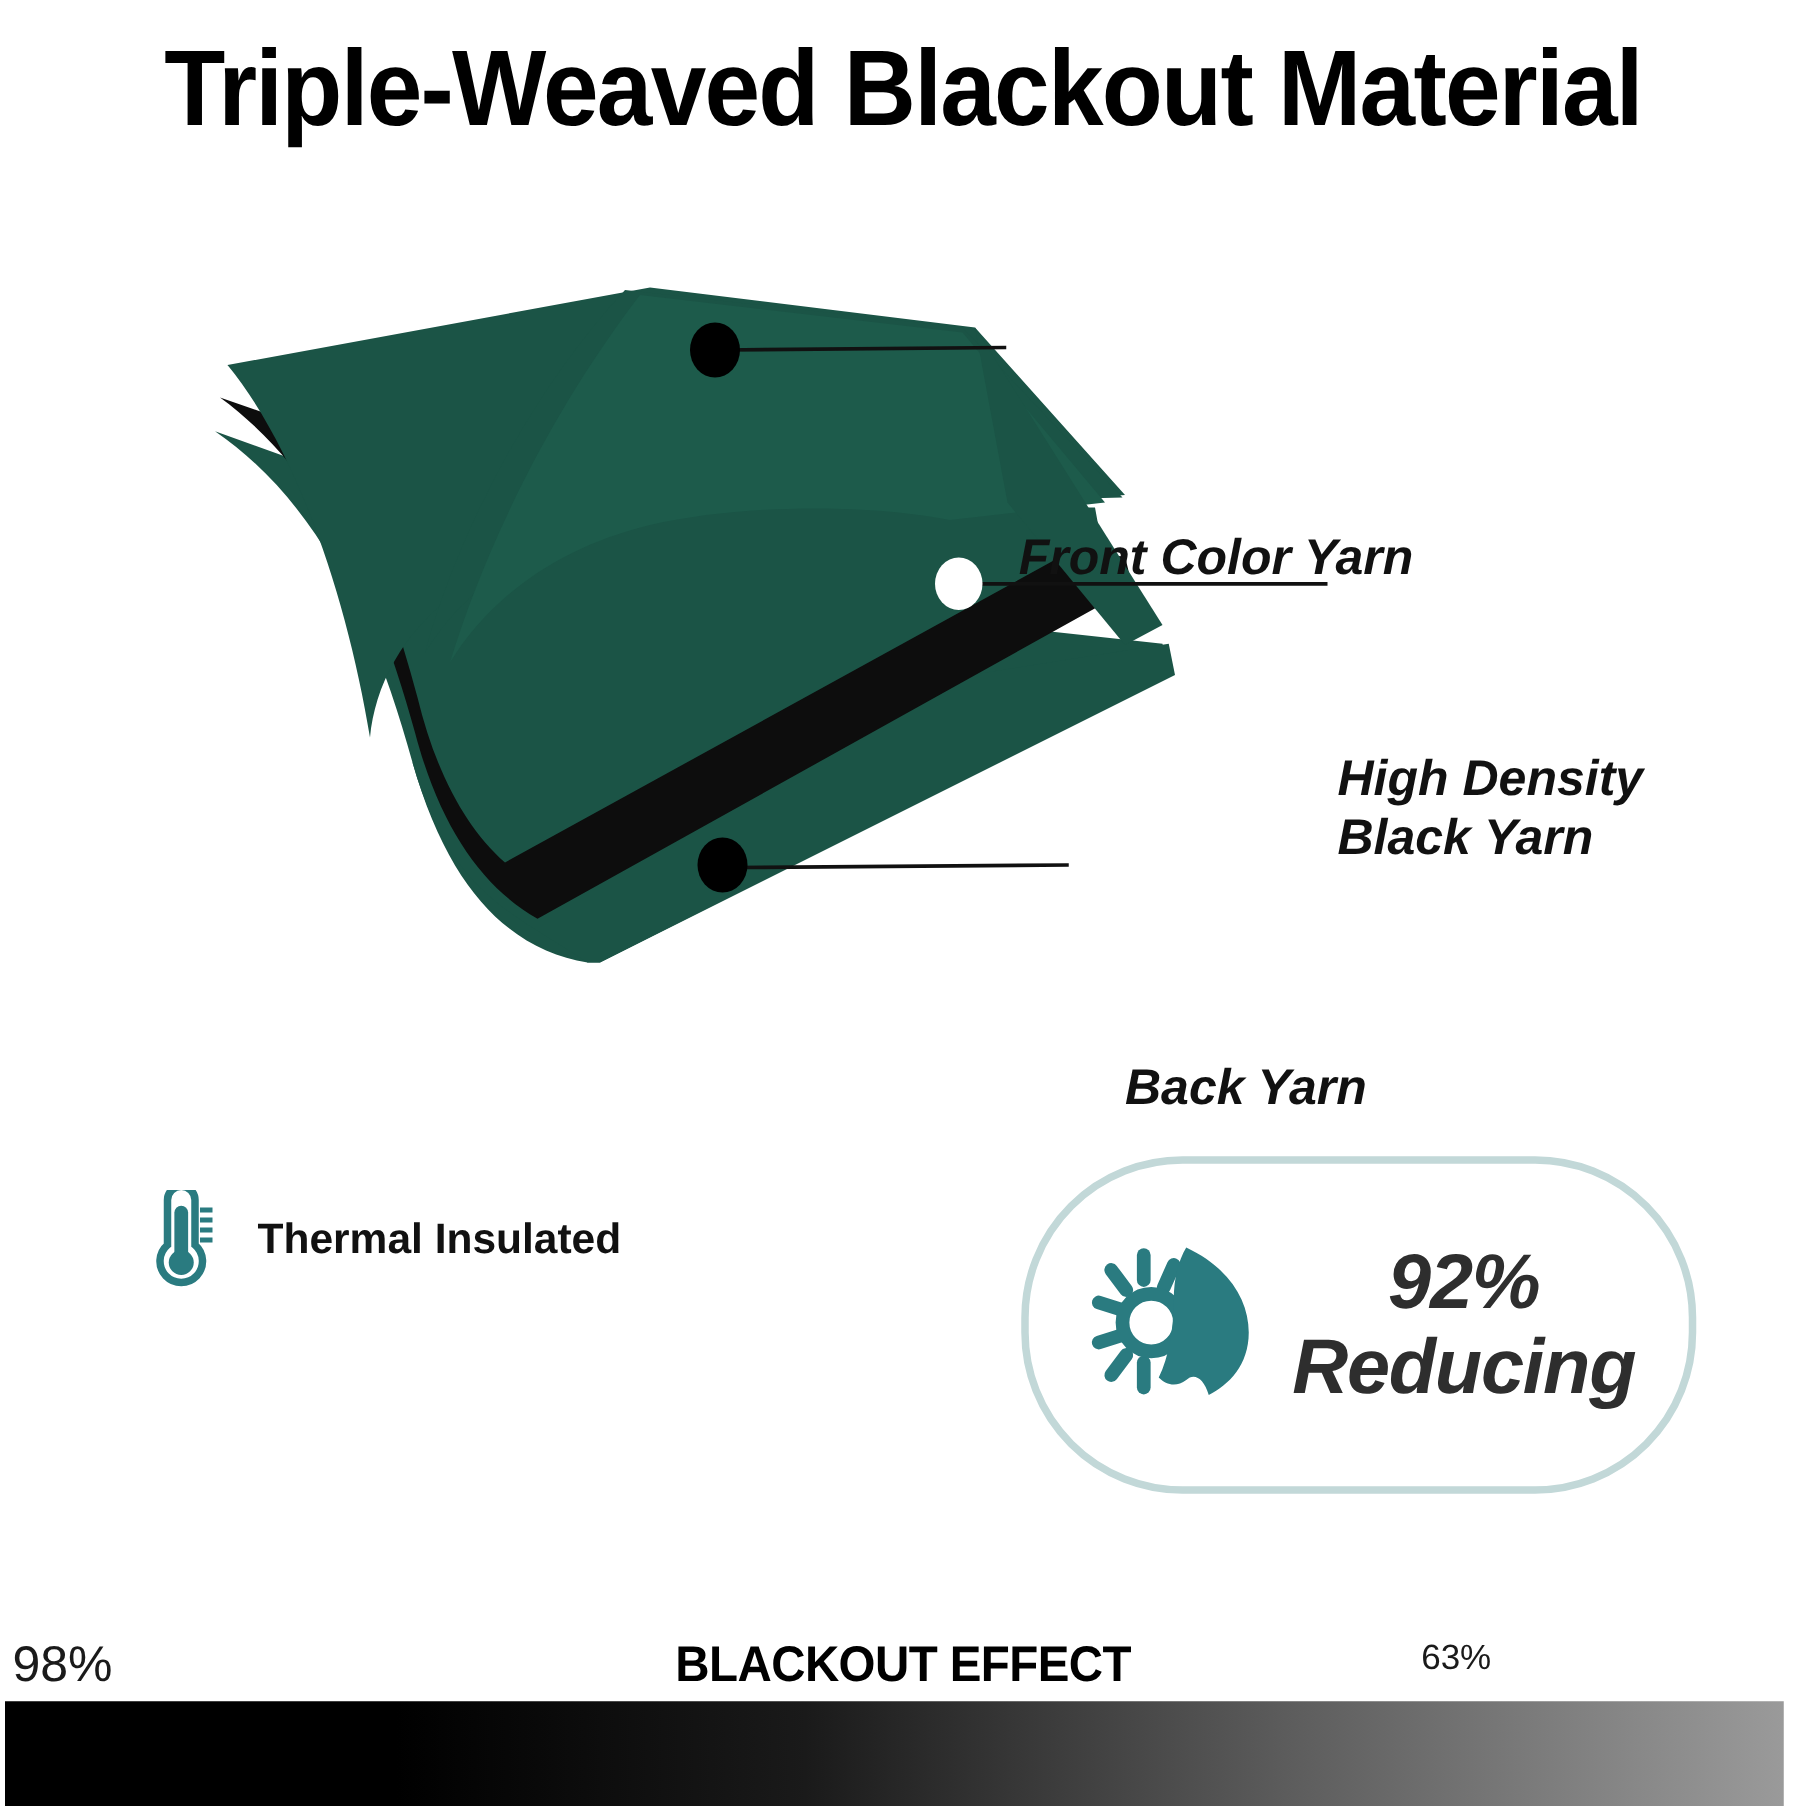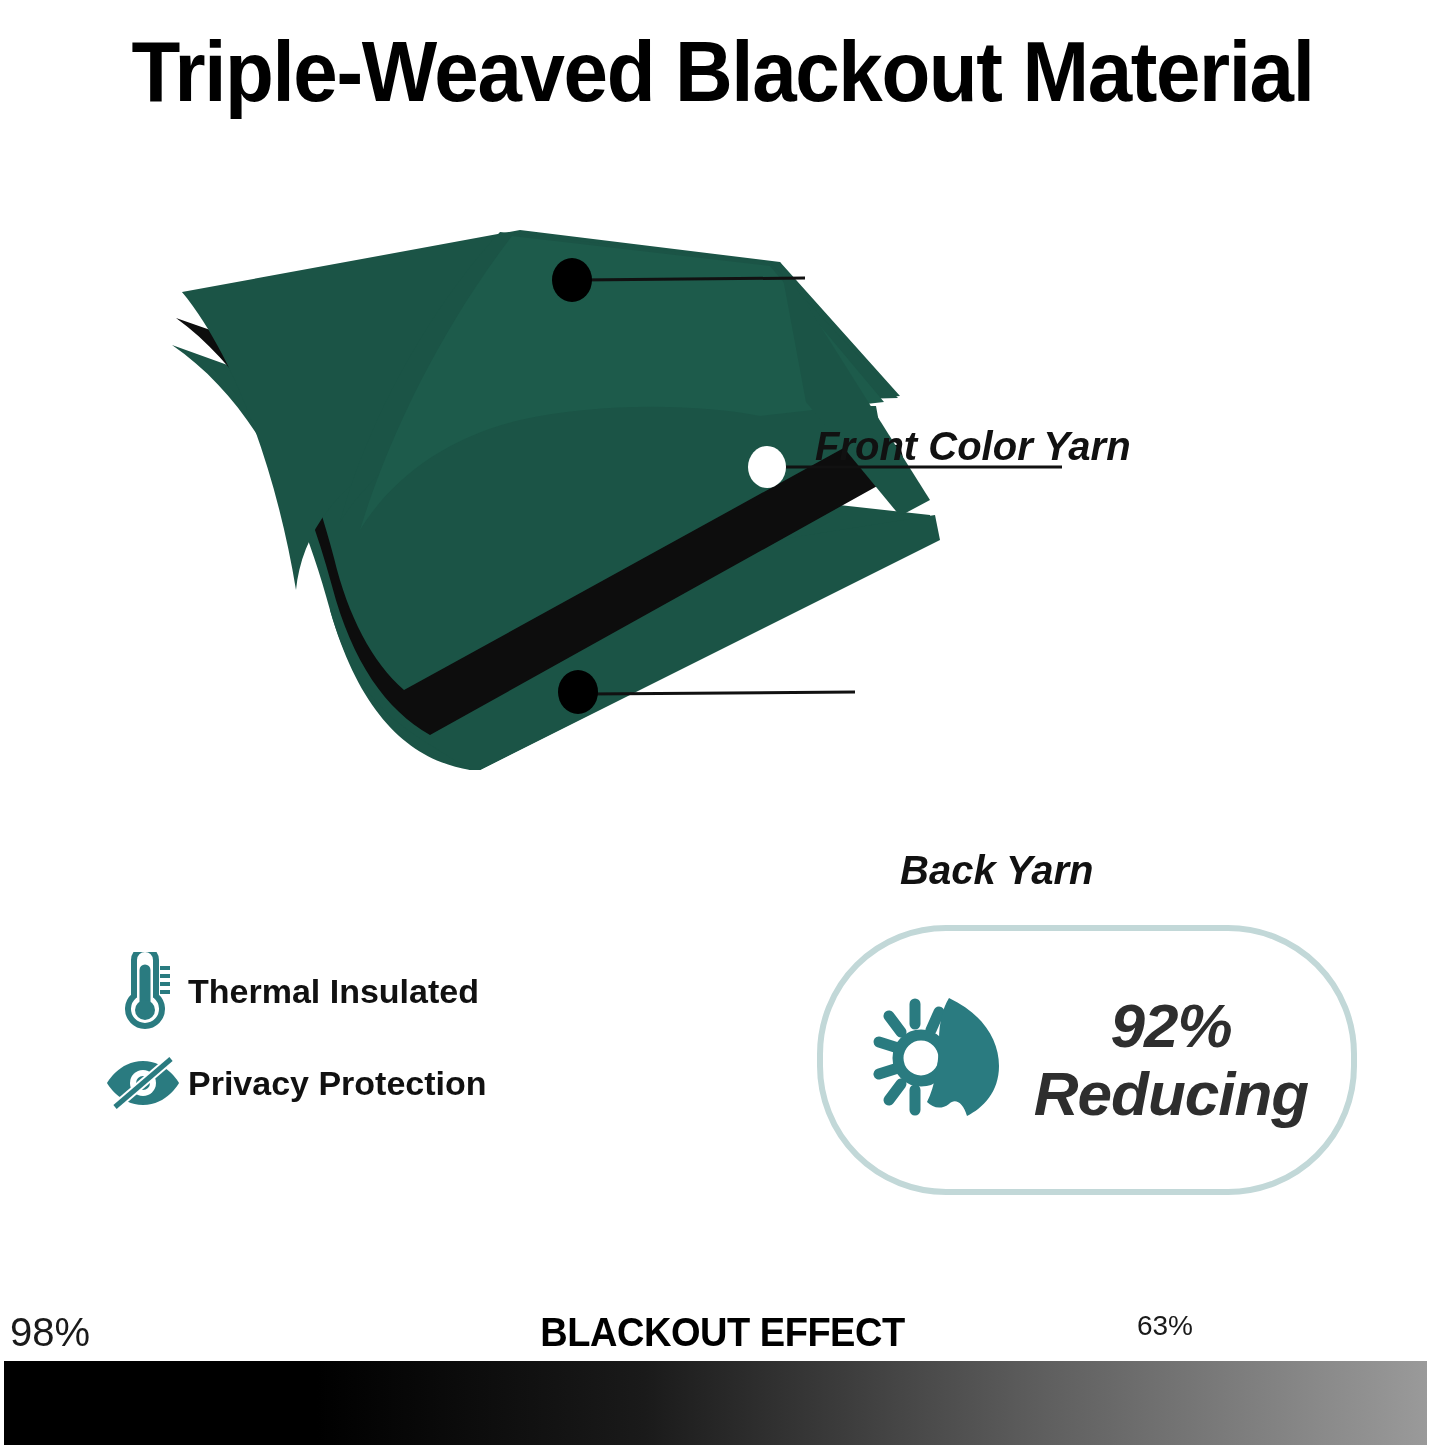--- a/index.html
+++ b/index.html
@@ -75,21 +75,21 @@
     width: 86px;
     flex: 0 0 86px;
     display: flex;
     align-items: center;
     justify-content: center;
   }
   .feature-text {
     font-size: 34px;
     font-weight: bold;
     color: #111111;
-    margin-left: 2px;
+    margin-left: 20px;
     white-space: nowrap;
   }
 
   
   #badge {
     position: absolute;
     left: 817px;
     top: 925px;
     width: 528px;
     height: 258px;
@@ -207,20 +207,24 @@
     <line x1="775" y1="297" x2="1062" y2="297" stroke="#111111" stroke-width="3"></line>
     <line x1="588" y1="524" x2="855" y2="522" stroke="#111111" stroke-width="3"></line>
 
     <ellipse cx="572" cy="110" rx="20" ry="22" fill="#000000"></ellipse>
     <ellipse cx="767" cy="297" rx="19" ry="21" fill="#ffffff"></ellipse>
     <ellipse cx="578" cy="522" rx="20" ry="22" fill="#000000"></ellipse>
   </svg>
 
   <div class="callout-label" id="label-front">Front Color Yarn</div>
 
+  <div class="callout-label" id="label-black">
+    <div>High Density</div>
+    <div>Black Yarn</div>
+  </div>
 
   <div class="callout-label" id="label-back">Back Yarn</div>
 </div>
 
 <div id="features">
 
   <div class="feature-row">
     <div class="feature-icon">
       <svg width="62" height="78" viewBox="0 0 62 78">
         <path d="M22 8 a11 11 0 0 1 22 0 v36 a17 17 0 1 1 -22 0 Z" fill="none" stroke="#2a7b80" stroke-width="6"></path>
@@ -231,32 +235,20 @@
           <line x1="48" y1="24" x2="58" y2="24"></line>
           <line x1="48" y1="32" x2="58" y2="32"></line>
           <line x1="48" y1="40" x2="58" y2="40"></line>
         </g>
       </svg>
     </div>
     <div class="feature-text">Thermal Insulated</div>
   </div>
 
 
-  <div class="feature-row">
-    <div class="feature-icon">
-      <svg width="84" height="60" viewBox="0 0 84 60">
-        <path d="M42 8 C 18 8 6 30 6 30 C 6 30 18 52 42 52 C 66 52 78 30 78 30 C 78 30 66 8 42 8 Z" fill="#2a7b80"></path>
-        <circle cx="42" cy="30" r="13" fill="#ffffff"></circle>
-        <circle cx="42" cy="30" r="7" fill="#2a7b80"></circle>
-        <line x1="14" y1="54" x2="70" y2="6" stroke="#ffffff" stroke-width="9"></line>
-        <line x1="14" y1="54" x2="70" y2="6" stroke="#2a7b80" stroke-width="5"></line>
-      </svg>
-    </div>
-    <div class="feature-text">Privacy Protection</div>
-  </div>
 </div>
 
 <div id="badge">
   <div id="badge-icon">
     <svg width="140" height="140" viewBox="0 0 140 140">
       <g stroke="#2a7b80" stroke-width="11" stroke-linecap="round">
         <line x1="44" y1="14" x2="44" y2="34"></line>
         <line x1="18" y1="26" x2="30" y2="42"></line>
         <line x1="8" y1="52" x2="27" y2="58"></line>
         <line x1="8" y1="84" x2="27" y2="78"></line>

